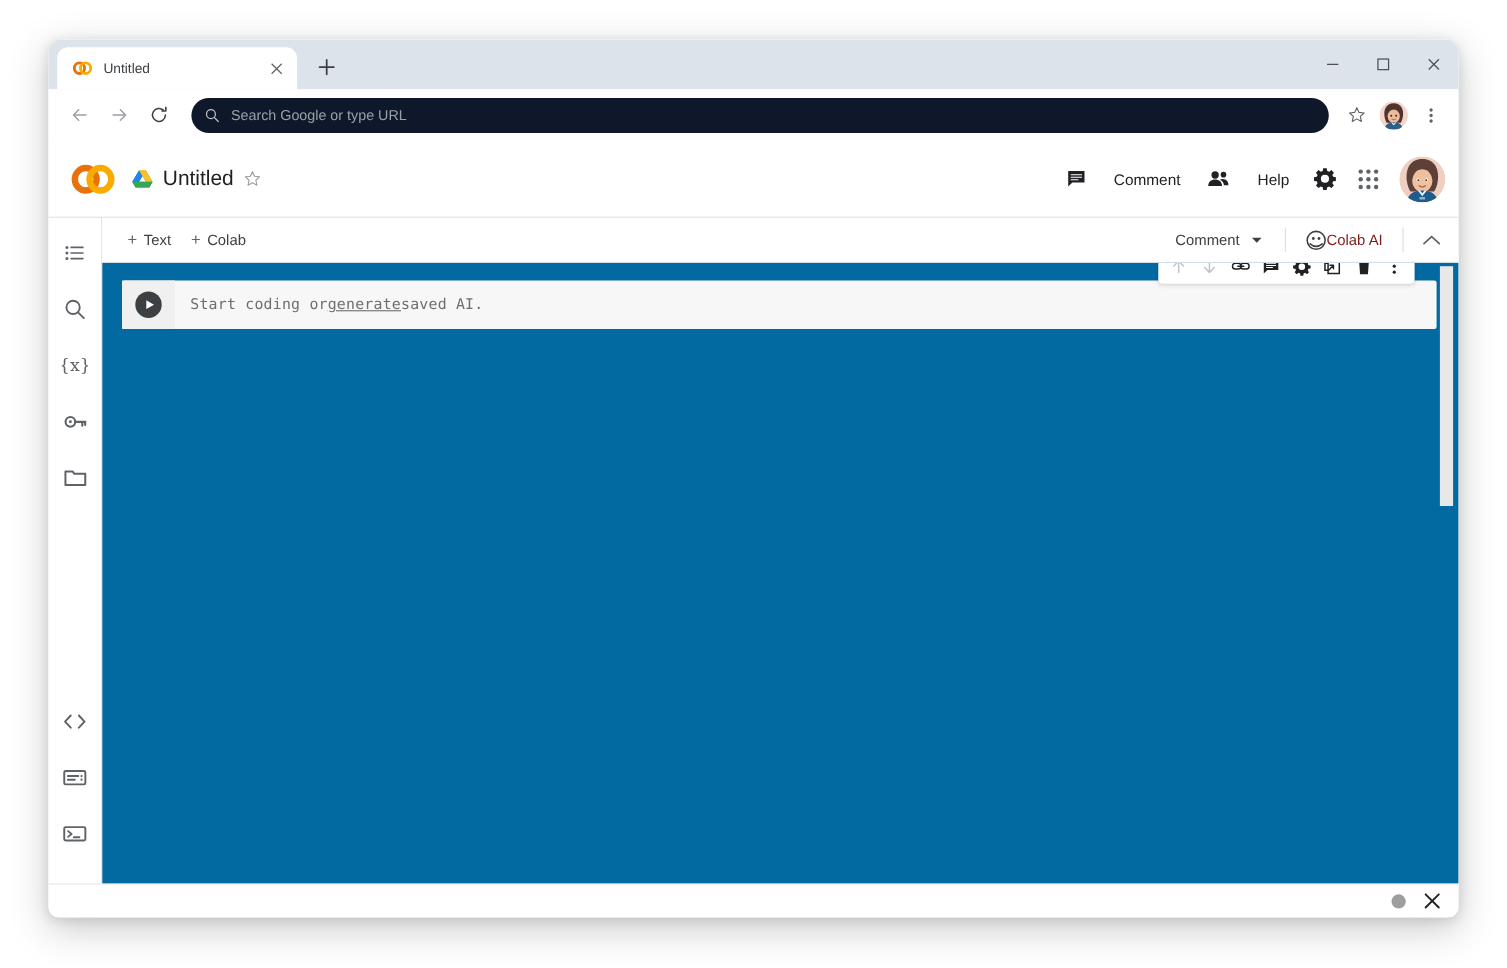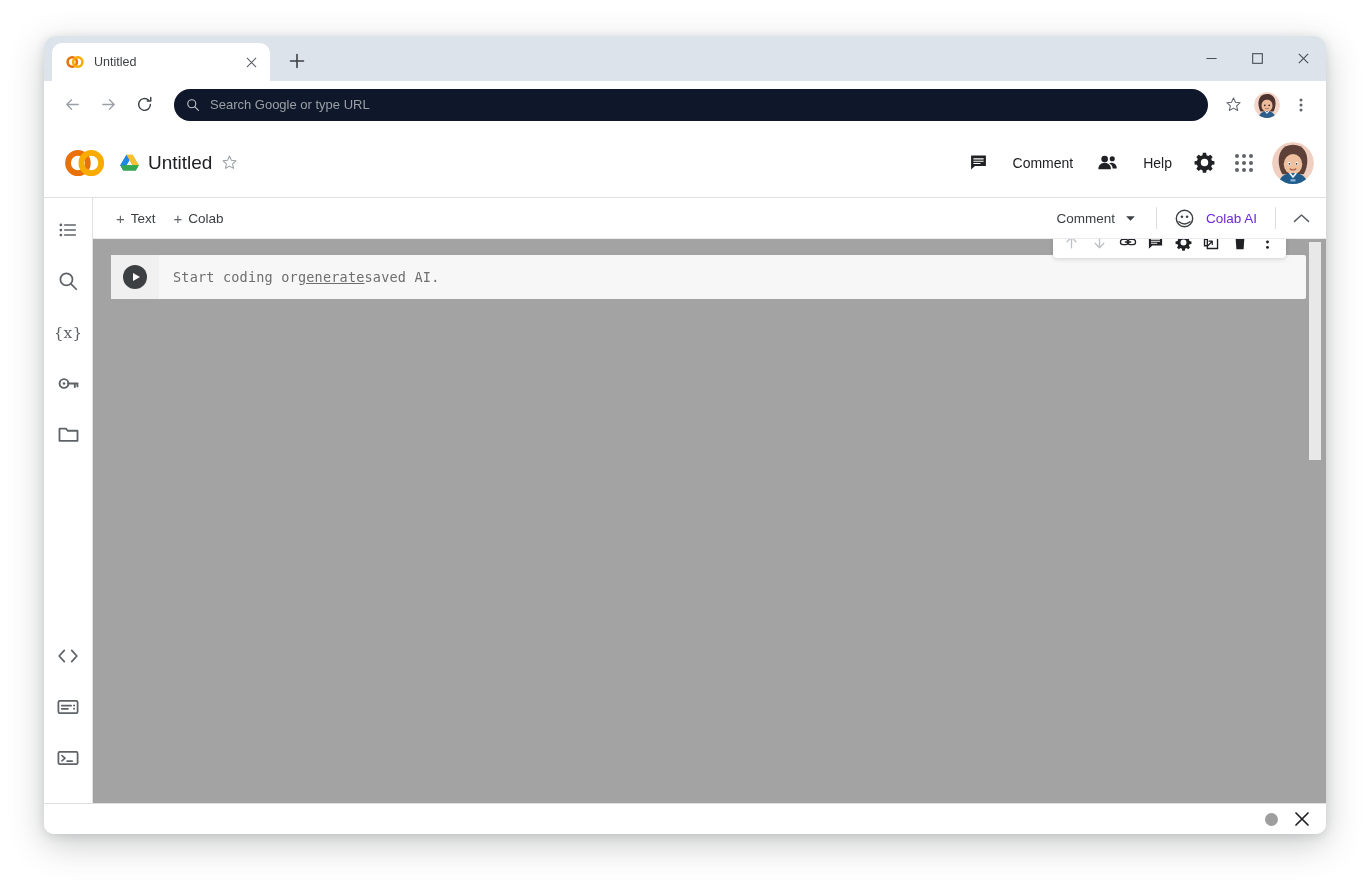--- a/index.html
+++ b/index.html
@@ -224,34 +224,34 @@
   .tb-plus { font-size: 15px; color: #5f6368; line-height: 1; }
   .tb-spacer { flex: 1; }
   .connect-btn {
     display: flex; align-items: center; gap: 10px;
     font-size: 13.5px; color: #3c4043;
     padding: 6px 10px;
     border-radius: 4px;
   }
   .tb-div { width: 1px; height: 22px; background: #dadce0; margin: 0 10px; }
   .colab-ai-btn {
-    display: flex; align-items: center; gap: 12px;
-    font-size: 13.5px; color: #6d28d9;
+    display: flex; align-items: center; gap: 0;
+    font-size: 13.5px; color: #7f1d1d;
     padding: 6px 8px;
     border-radius: 4px;
   }
   .chev-btn {
     width: 30px; height: 30px;
     display: flex; align-items: center; justify-content: center;
     color: #5f6368;
   }
 
   .nb-canvas {
     flex: 1;
-    background: #a3a3a3;
+    background: #0369a1;
     position: relative;
     overflow: hidden;
     padding: 16px 0 0 18px;
   }
 
   
   .cell {
     width: 1195px;
     height: 44px;
     background: #f7f7f7;

